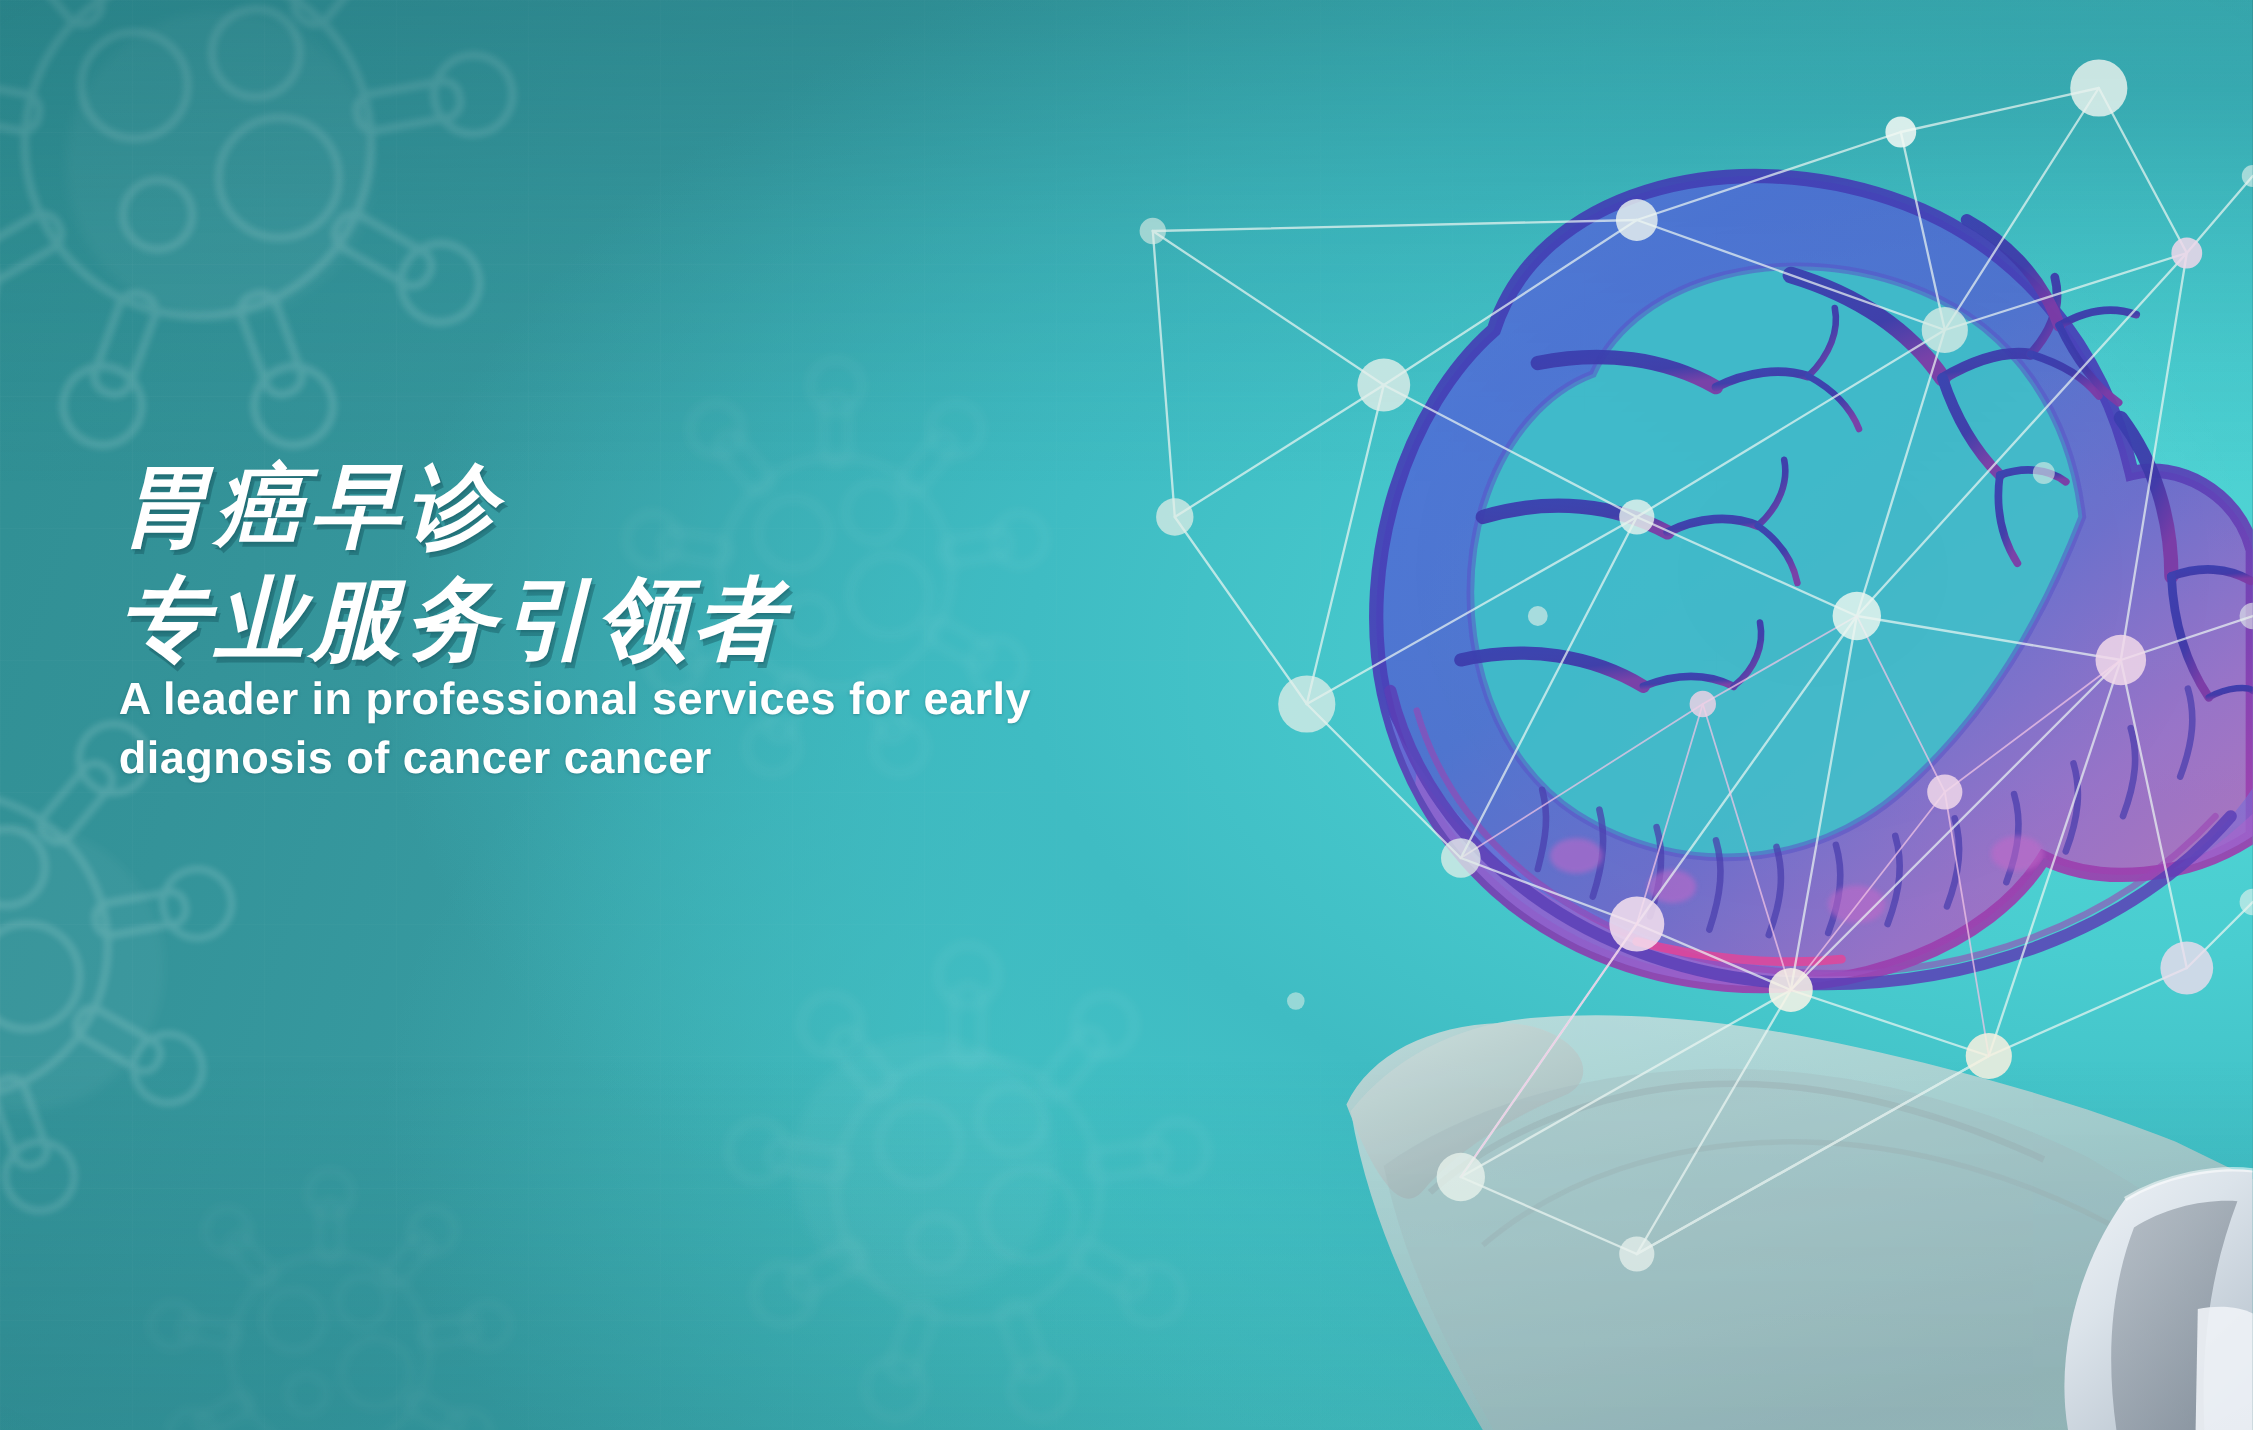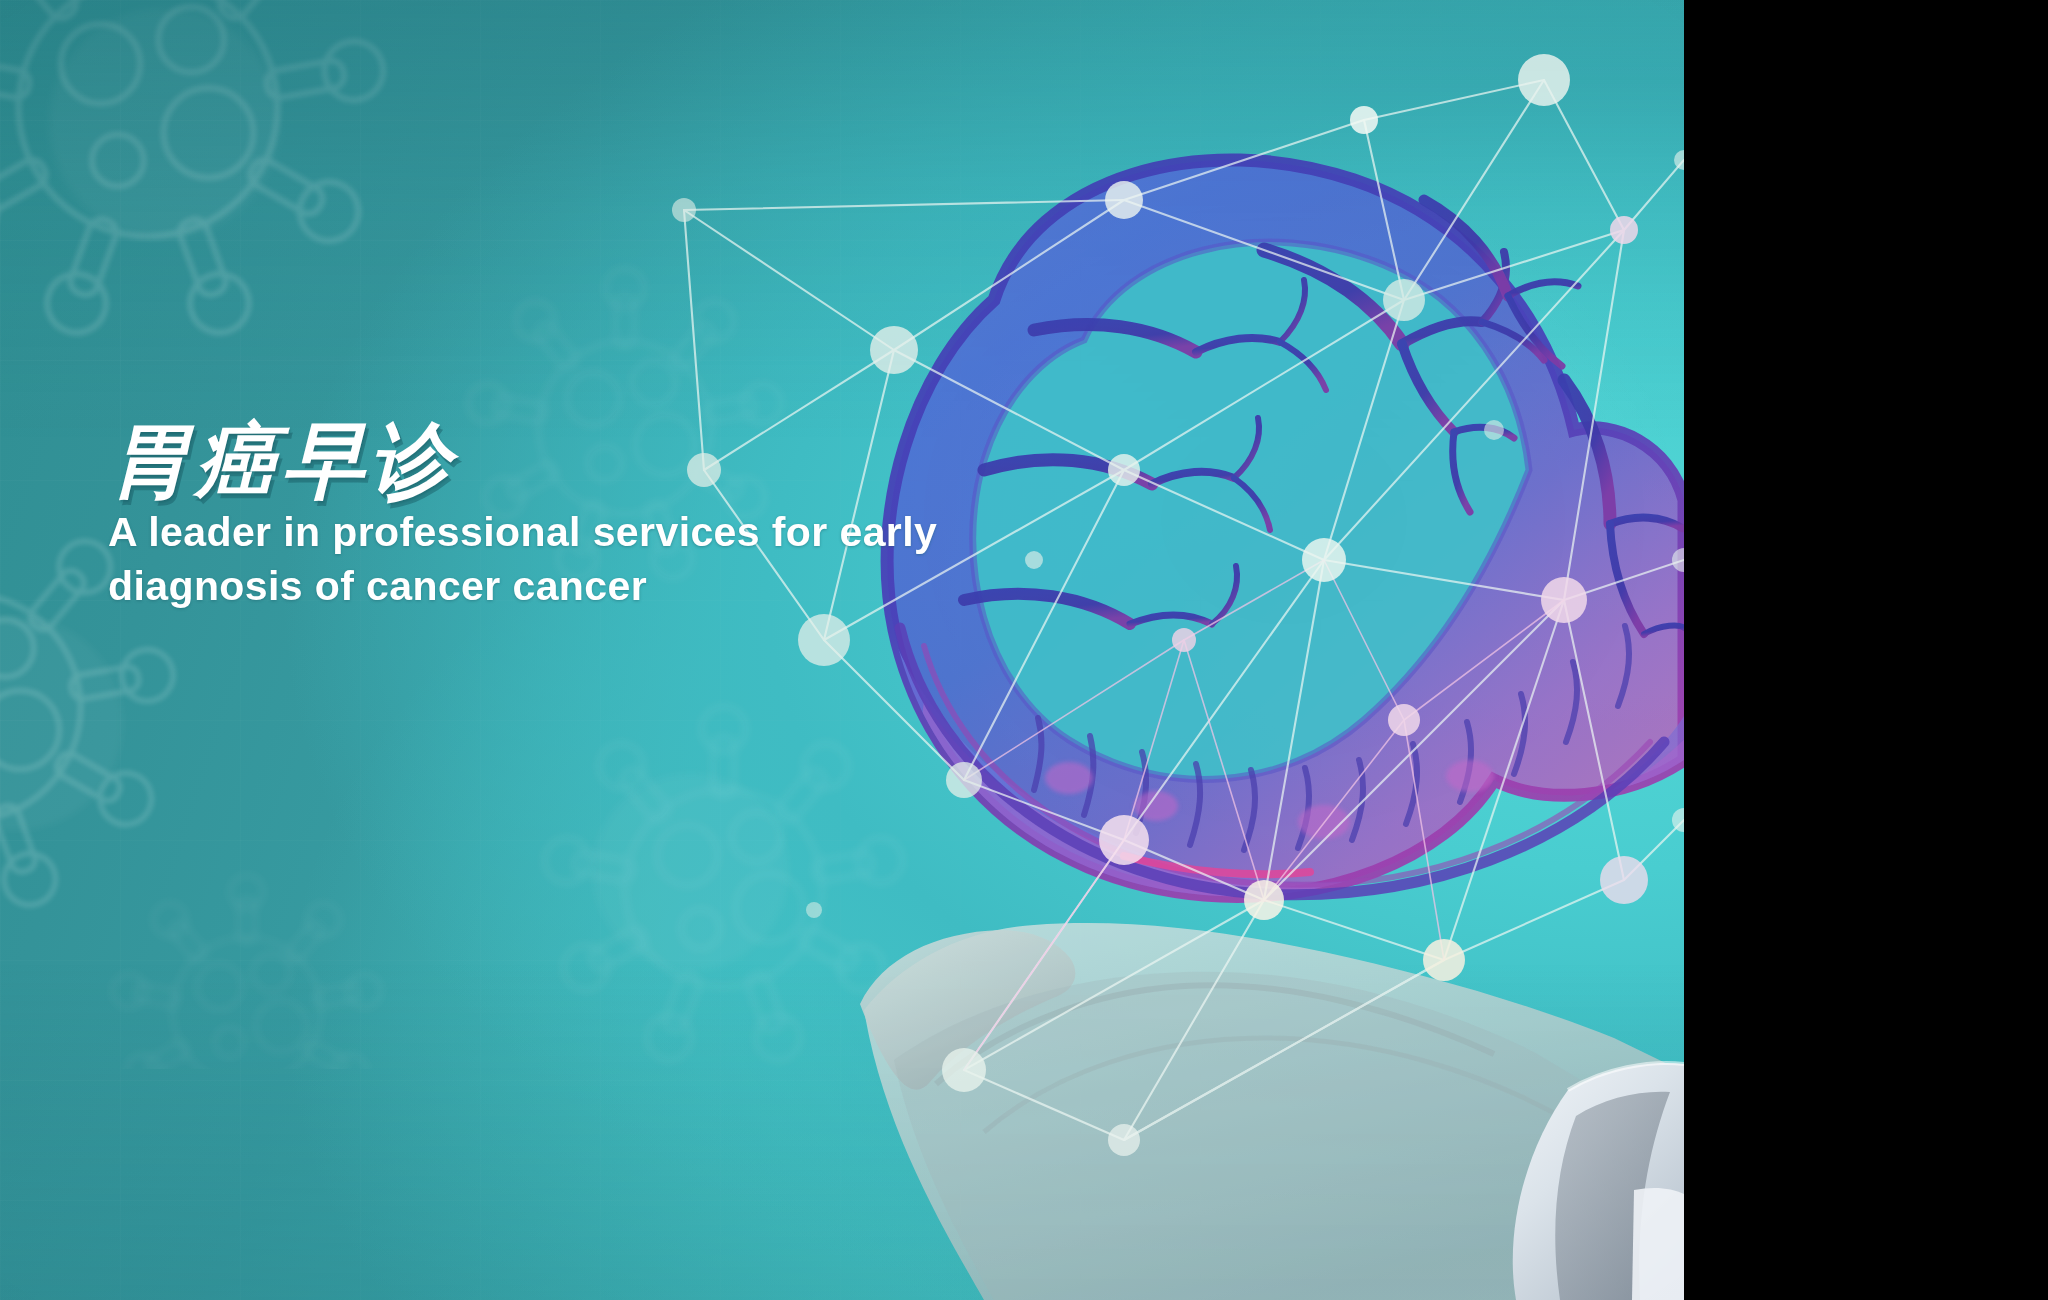--- a/index.html
+++ b/index.html
@@ -1,17 +1,17 @@
 <!DOCTYPE html>
 <html><head>
 <meta charset="utf-8">
 <style>
   html,body{margin:0;padding:0;background:#000;}
   .stage{
-    position:relative;width:1684px;height:1300px;overflow:hidden;
+    position:relative;width:2048px;height:1300px;overflow:hidden;
     font-family:"Liberation Sans","DejaVu Sans",sans-serif;
     background:#35979c;
   }
 
   
   .bg-base{
     position:absolute;inset:0;
     background:
       radial-gradient(120% 95% at 96% 46%, #53d8d6 0%, #49cdd0 22%, #3fbcc3 42%, rgba(63,188,195,0) 66%),
       radial-gradient(95% 85% at 72% 78%, #4ad2d2 0%, rgba(74,210,210,0) 58%),
@@ -447,19 +447,20 @@
         </g>
       </g>
 
     </svg>
   </div>
 
   <div class="bg-vignette"></div>
 
   <div class="copy">
     <div class="cn-line">胃癌早诊</div>
+    <div class="cn-line second">专业服务引领者</div>
     <div class="en">
       <div>A leader in professional services for early</div>
       <div>diagnosis of cancer cancer</div>
     </div>
   </div>
 
 </div>
 
 </body></html>

